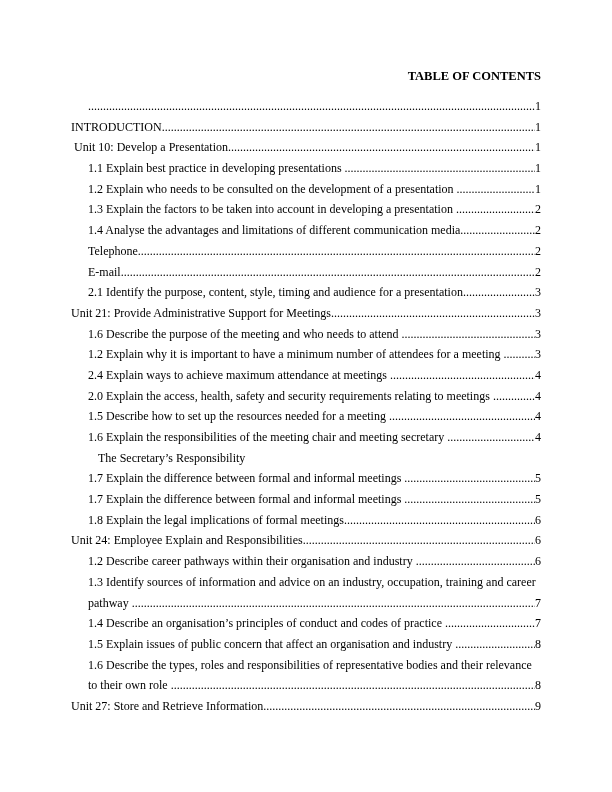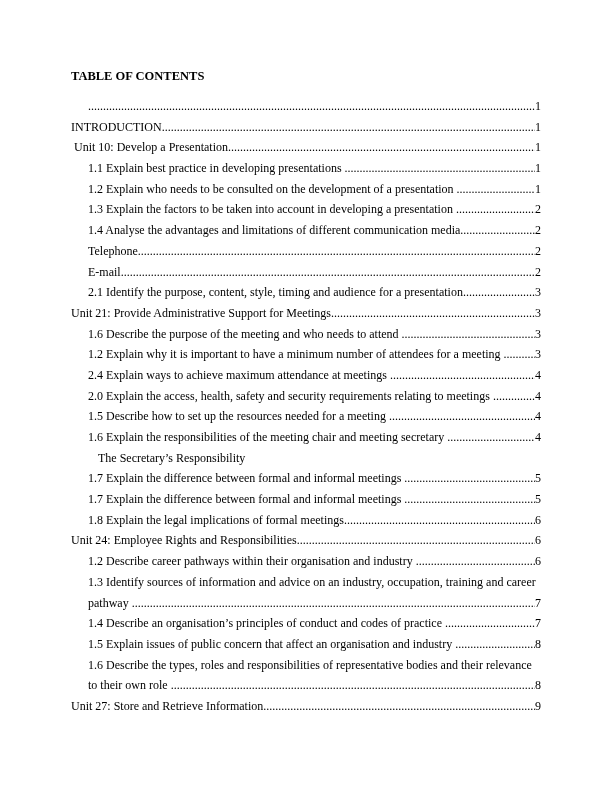--- a/index.html
+++ b/index.html
@@ -18,21 +18,21 @@
     box-sizing: border-box;
     width: 612px;
     height: 792px;
     padding: 67px 71px 0 71px;
     background: #ffffff;
   }
   .title {
     margin: 0 0 11px 0;
     font-size: 12.5px;
     font-weight: bold;
-    text-align: left;
+    text-align: right;
     line-height: 18px;
   }
   .toc {
     font-size: 12px;
   }
   .entry {
     display: flex;
     align-items: baseline;
     line-height: 20.7px;
     height: 20.7px;
@@ -165,21 +165,21 @@
     <span class="txt">1.7 Explain the difference between formal and informal meetings </span>
     <span class="leader"></span>
     <span class="page-num">5</span>
   </div>
       <div class="entry lvl1">
     <span class="txt">1.8 Explain the legal implications of formal meetings</span>
     <span class="leader"></span>
     <span class="page-num">6</span>
   </div>
       <div class="entry lvl0">
-    <span class="txt">Unit 24: Employee Rights and Responsibilities</span>
+    <span class="txt">Unit 24: Employee Explain and Responsibilities</span>
     <span class="leader"></span>
     <span class="page-num">6</span>
   </div>
       <div class="entry lvl1">
     <span class="txt">1.2 Describe career pathways within their organisation and industry </span>
     <span class="leader"></span>
     <span class="page-num">6</span>
   </div>
       <div class="entry lvl1 no-leader">
     <span class="txt">1.3 Identify sources of information and advice on an industry, occupation, training and career</span>

